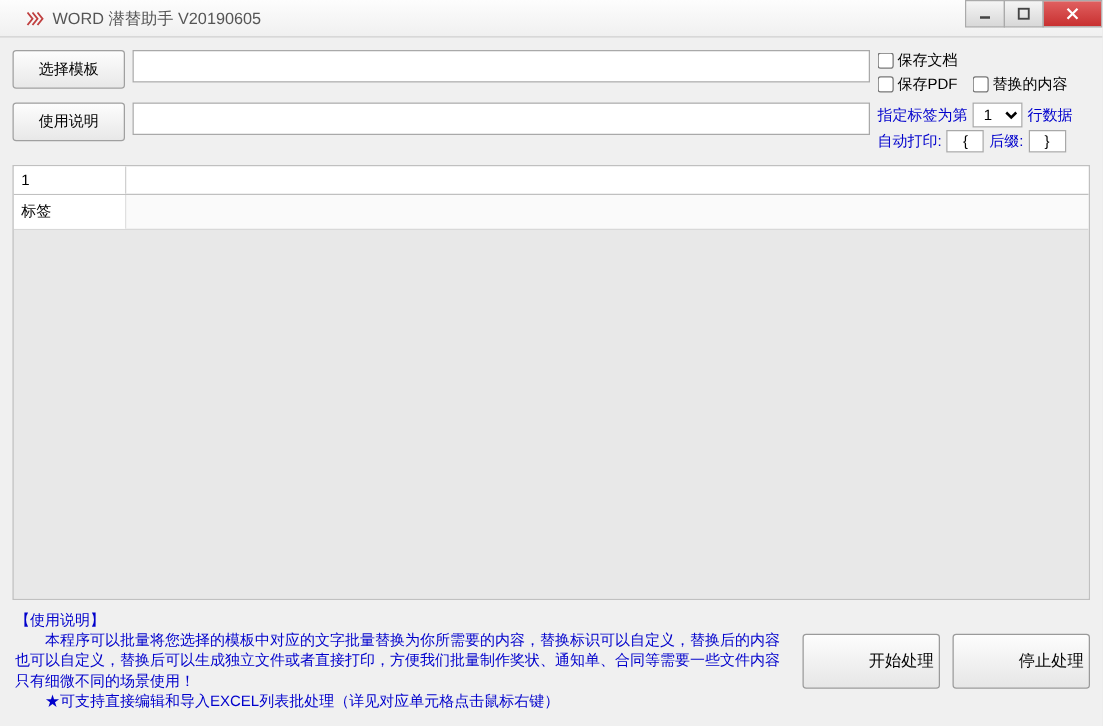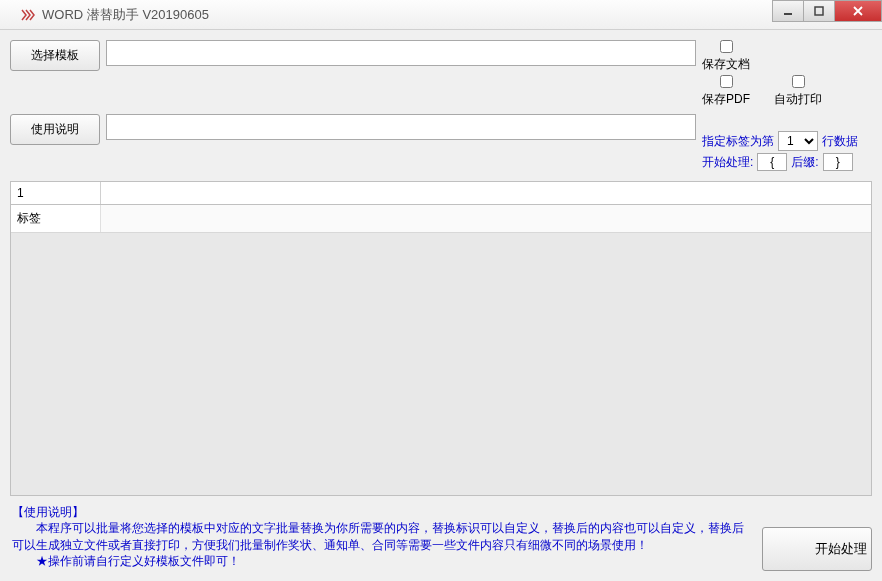--- a/index.html
+++ b/index.html
@@ -69,21 +69,21 @@
   padding: 2px 4px;
   font-size: 12px;
 }
 .rightopts {
   width: 170px;
   display: flex;
   flex-direction: column;
   gap: 2px;
 }
 .chkrow { display: flex; align-items: center; gap: 4px; }
-.chkrow label { display: flex; align-items: center; gap: 3px; cursor: pointer; flex-direction: column; }
+.chkrow label { display: flex; align-items: center; gap: 3px; cursor: pointer; }
 .chkrow input[type=checkbox] { width: 13px; height: 13px; cursor: pointer; }
 
 .row2-right {
   width: 170px;
   display: flex;
   align-items: center;
   gap: 4px;
   font-size: 12px;
 }
 .bluelink { color: #0000cc; cursor: pointer; }
@@ -144,21 +144,21 @@
 }
 .grid-row .cell.first {
   width: 90px;
   background: #fff;
 }
 .grid-body { flex: 1; background: #e8e8e8; }
 
 .footer {
   margin-top: 6px;
   display: flex;
-  align-items: flex-end;
+  align-items: center;
   gap: 10px;
 }
 .help-text {
   flex: 1;
   font-size: 12px;
   color: #0000cc;
   line-height: 1.35;
   padding: 2px;
 }
 .help-text .line { display: block; }
@@ -207,46 +207,46 @@
   <div class="toprow">
     <button class="btn">选择模板</button>
     <input class="textinput" type="text" value="" style="">
     <div class="rightopts">
       <div class="chkrow">
         <label>
           <input type="checkbox" style="">
           <span>保存文档</span>
         </label>
       </div>
-      <div class="chkrow" style="gap:24px;">
+      <div class="chkrow" style="gap:12px;">
         <label>
           <input type="checkbox" style="">
           <span>保存PDF</span>
         </label>
         <label>
           <input type="checkbox" style="">
-          <span>自动打印</span>
+          <span>替换的内容</span>
         </label>
       </div>
     </div>
   </div>
 
   <div class="toprow">
     <button class="btn">使用说明</button>
     <input class="textinput" type="text" value="" style="">
-    <div style="width:170px;margin-top:17px;">
+    <div style="width:170px;">
       <div class="row2-right">
         <span class="bluelink">指定标签为第</span>
         <select class="numsel">
           <option>1</option>
         </select>
         <span class="bluelink">行数据</span>
       </div>
       <div class="row3-right">
-        <span class="bluelink">开始处理:</span>
+        <span class="bluelink">自动打印:</span>
         <input class="smallinput" type="text" value="{" style="">
         <span class="bluelink">后缀:</span>
         <input class="smallinput" type="text" value="}" style="">
       </div>
     </div>
   </div>
 
   <div class="grid-area">
     <div class="grid-header">
       <div class="cell first">1</div>
@@ -254,18 +254,19 @@
     <div class="grid-row">
       <div class="cell first">标签</div>
     </div>
     <div class="grid-body"></div>
   </div>
 
   <div class="footer">
     <div class="help-text">
       <span class="line">【使用说明】</span>
       <span class="line">　　本程序可以批量将您选择的模板中对应的文字批量替换为你所需要的内容，替换标识可以自定义，替换后的内容也可以自定义，替换后可以生成独立文件或者直接打印，方便我们批量制作奖状、通知单、合同等需要一些文件内容只有细微不同的场景使用！</span>
-      <span class="line">　　★操作前请自行定义好模板文件即可！</span>
+      <span class="line">　　★可支持直接编辑和导入EXCEL列表批处理（详见对应单元格点击鼠标右键）</span>
     </div>
     <button class="bigbtn">开始处理</button>
+    <button class="bigbtn">停止处理</button>
   </div>
 
 </div>
 
 </body></html>

